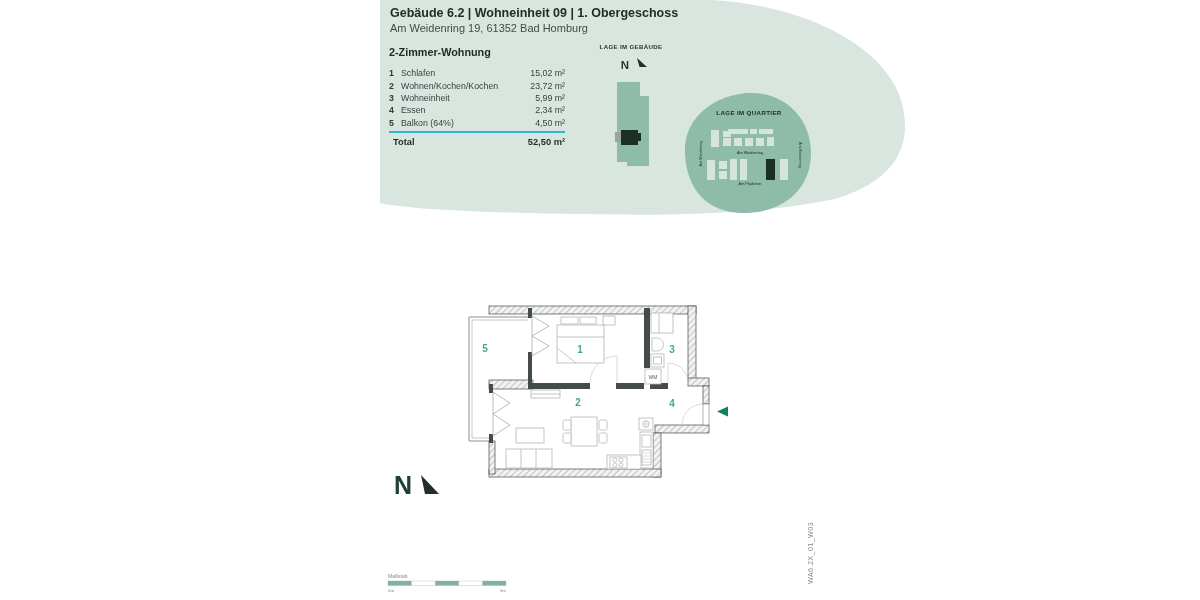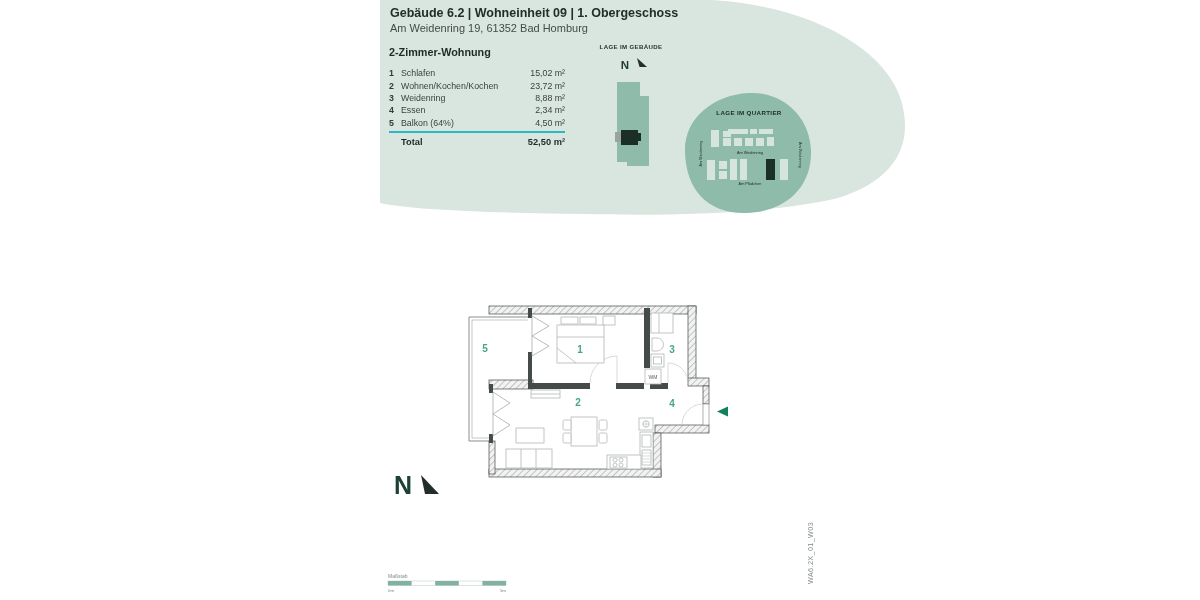--- a/index.html
+++ b/index.html
@@ -16,21 +16,21 @@
   #logo .l3{font-size:6.8px;font-weight:bold;letter-spacing:.55px;margin-top:3px;}
   
   #table{left:389px;top:46px;width:178px;}
   #table h3{margin:0 0 9px 0;font-size:10.8px;font-weight:bold;color:#1e2a24;}
   .trow{display:flex;width:176px;height:12.4px;align-items:center;font-size:8.8px;color:#39413d;}
   .rnum{width:12px;font-weight:bold;color:#333b36;}
   .rname{flex:1;}
   .rarea{}
   #divider{width:176px;height:2px;background:#2eb6c6;margin-top:2px;}
   #total-row{display:flex;width:176px;margin-top:4px;font-size:9.3px;font-weight:bold;color:#1e2a24;}
-  #total-row .rname{margin-left:12px;}
+  #total-row .rname{margin-left:4px;}
   
   #doc-code{left:806px;top:584px;transform:rotate(-90deg);transform-origin:0 0;
             font-size:7.2px;letter-spacing:.4px;color:#7d8c85;white-space:nowrap;}
   svg text{font-family:"Liberation Sans",sans-serif;}
 </style>
 </head>
 <body>
 
 <div id="page">
 
@@ -50,22 +50,22 @@
           <span class="rname">Schlafen</span>
           <span class="rarea">15,02 m²</span>
         </div>
         <div class="trow">
           <span class="rnum">2</span>
           <span class="rname">Wohnen/Kochen/Kochen</span>
           <span class="rarea">23,72 m²</span>
         </div>
         <div class="trow">
           <span class="rnum">3</span>
-          <span class="rname">Weidenring</span>
-          <span class="rarea">8,88 m²</span>
+          <span class="rname">Wohneinheit</span>
+          <span class="rarea">5,99 m²</span>
         </div>
         <div class="trow">
           <span class="rnum">4</span>
           <span class="rname">Essen</span>
           <span class="rarea">2,34 m²</span>
         </div>
         <div class="trow">
           <span class="rnum">5</span>
           <span class="rname">Balkon (64%)</span>
           <span class="rarea">4,50 m²</span>

